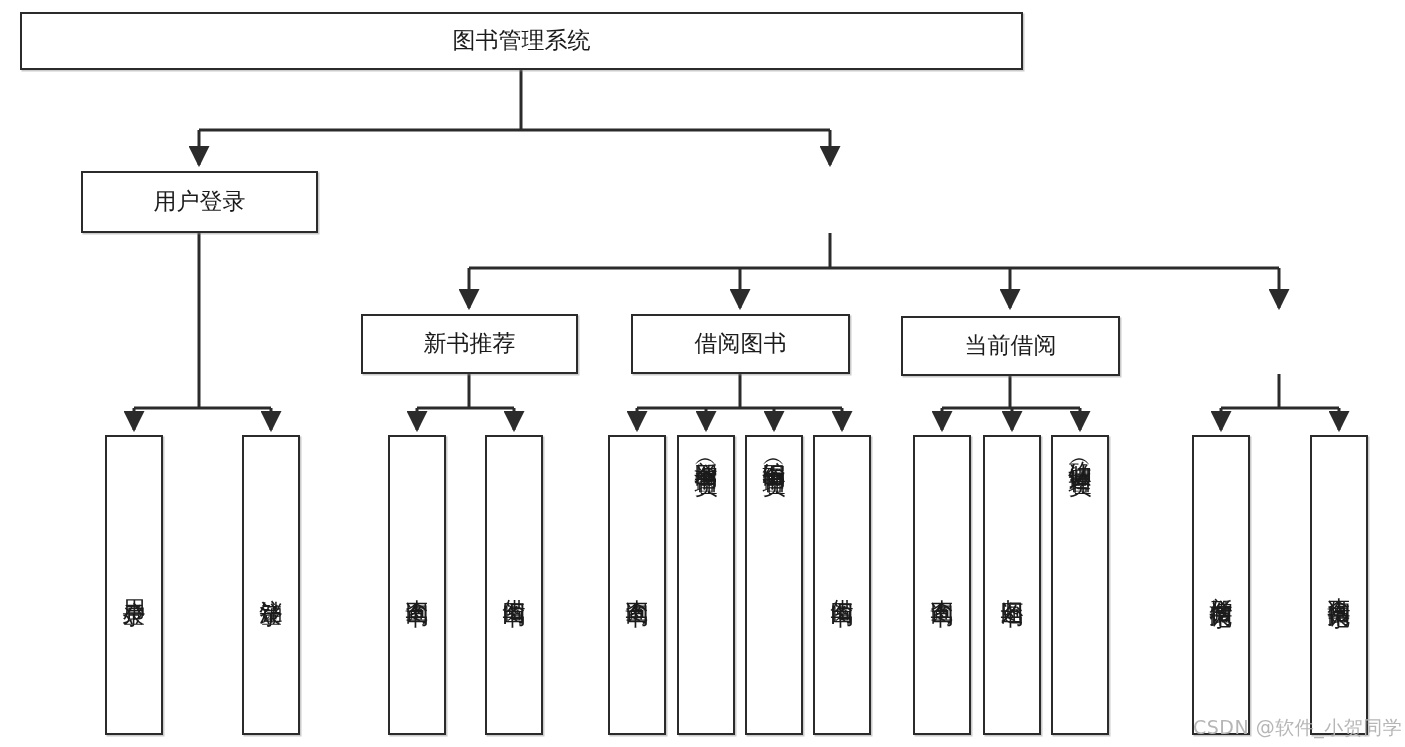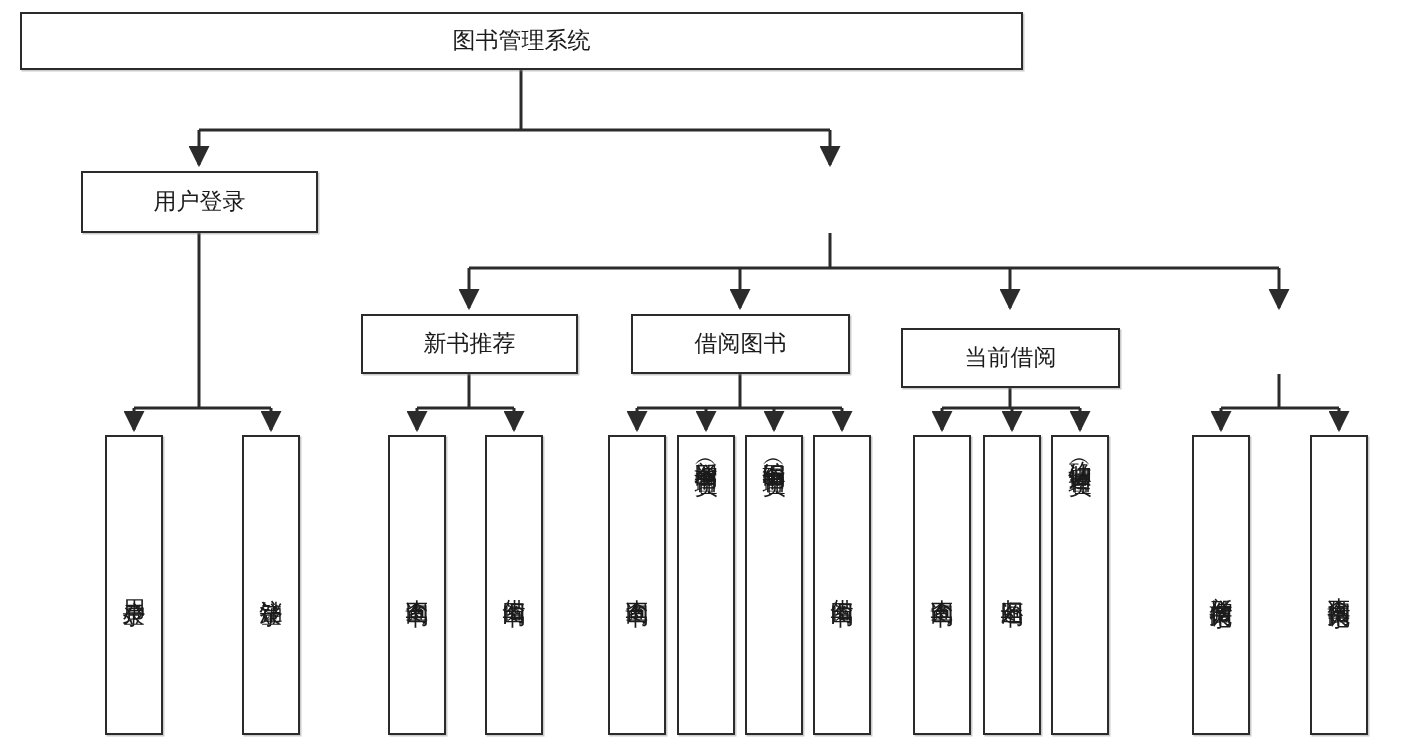--- a/index.html
+++ b/index.html
@@ -138,21 +138,21 @@
   <div class="node horiz" style="left:81px;top:171px;width:237px;height:62px;">
     <span class="label">用户登录</span>
   </div>
 
   <div class="node horiz" style="left:361px;top:314px;width:217px;height:60px;">
     <span class="label">新书推荐</span>
   </div>
   <div class="node horiz" style="left:631px;top:314px;width:219px;height:60px;">
     <span class="label">借阅图书</span>
   </div>
-  <div class="node horiz" style="left:901px;top:328px;width:219px;height:60px;">
+  <div class="node horiz" style="left:901px;top:316px;width:219px;height:60px;">
     <span class="label">当前借阅</span>
   </div>
 
   <div class="node vert" style="left:105px;top:435px;width:58px;height:300px;">
     <div class="inner">
         <span class="label">用户登录</span>
       </div>
   </div>
   <div class="node vert" style="left:242px;top:435px;width:58px;height:300px;">
     <div class="inner">
@@ -212,14 +212,15 @@
     <div class="inner">
         <span class="label">新增借阅记录</span>
       </div>
   </div>
   <div class="node vert" style="left:1310px;top:435px;width:58px;height:300px;">
     <div class="inner">
         <span class="label">查询借阅记录</span>
       </div>
   </div>
 
+  <div class="watermark" style="left:1193px;top:715px;">CSDN @软件_小贺同学</div>
 
 </div>
 
 </body></html>

